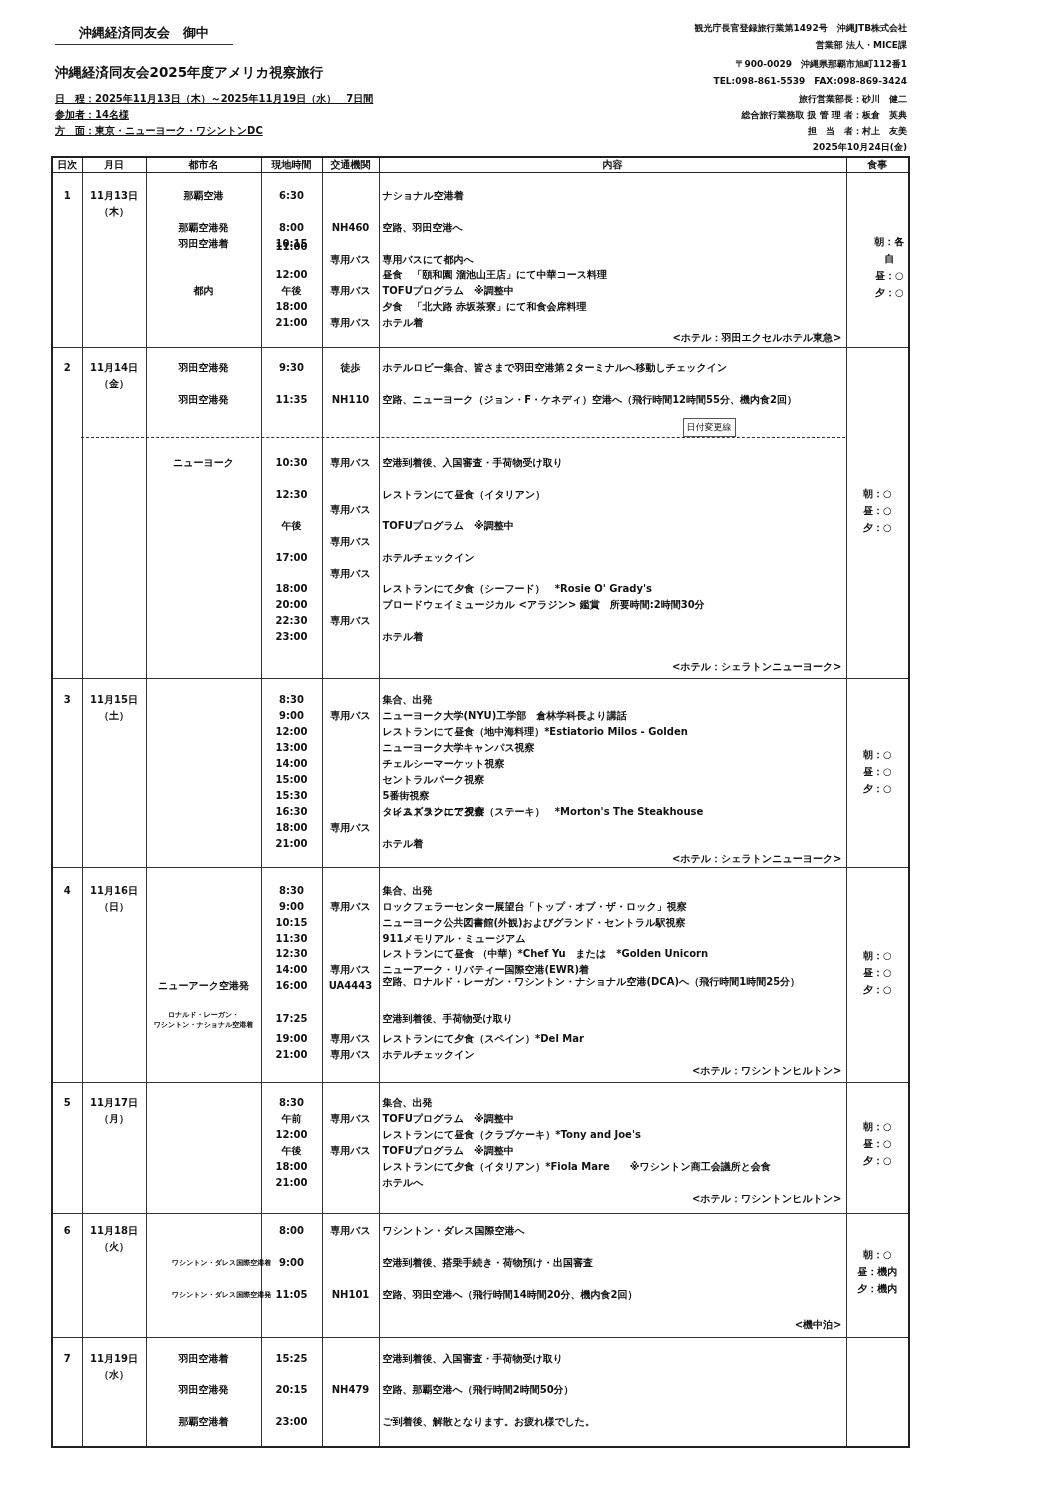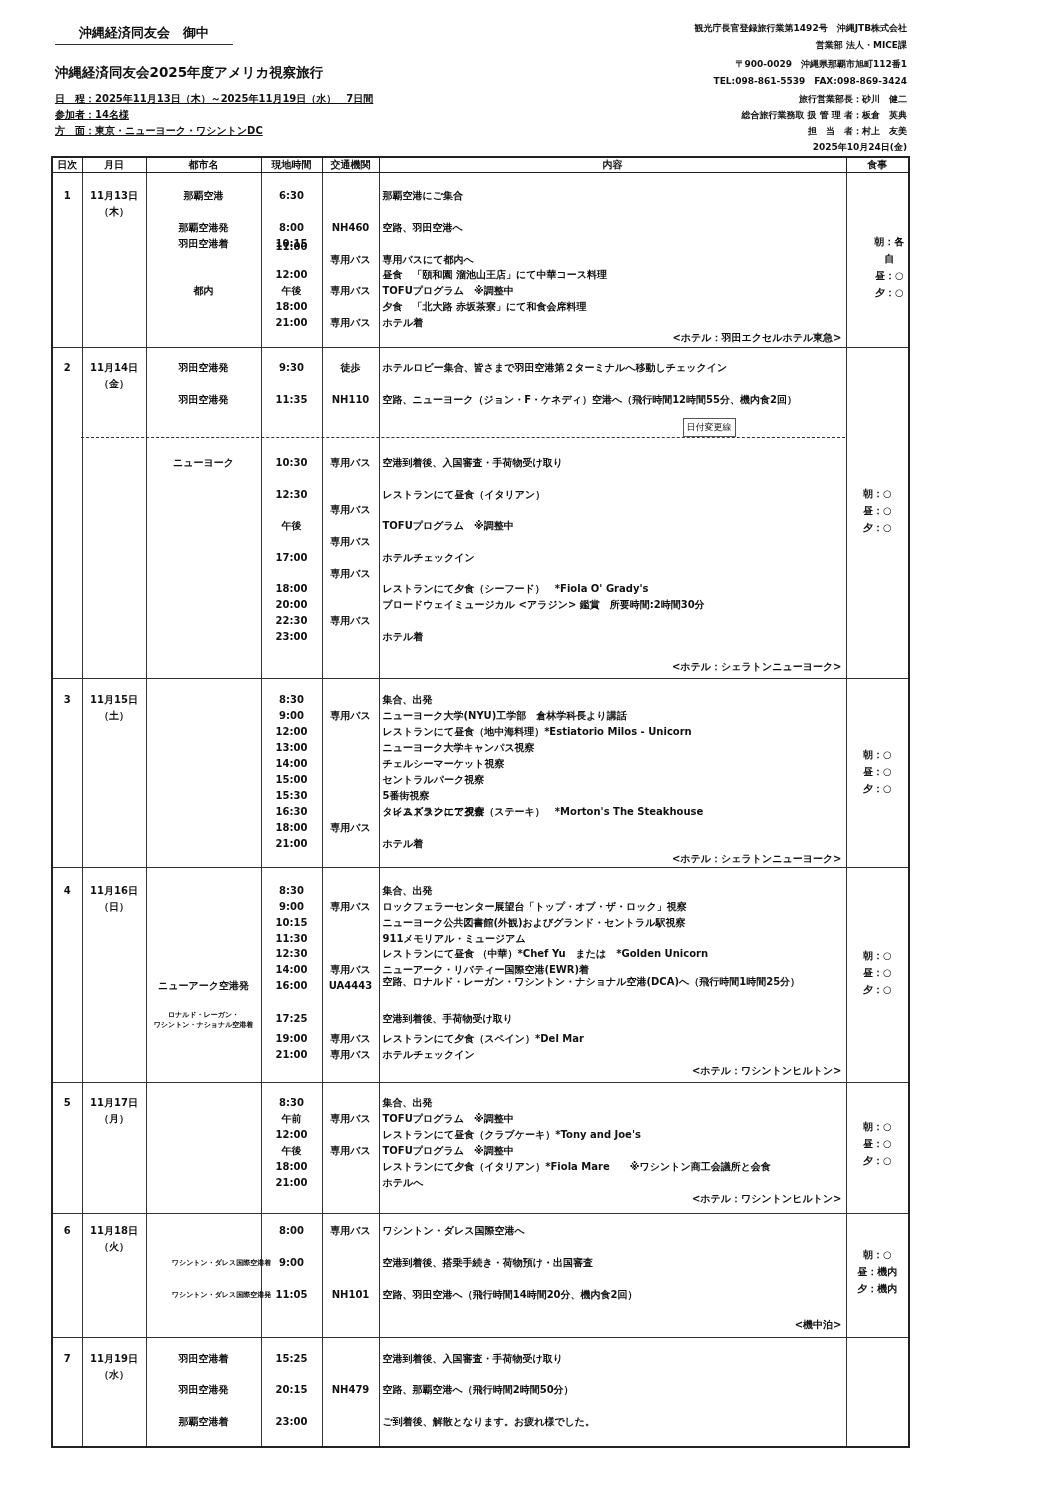--- a/index.html
+++ b/index.html
@@ -98,21 +98,21 @@
       <td>
           <div class="cell-inner" style="height:174px;">
         <div class="ln c" style="top:49px;" data-name="transport">NH460</div>
         <div class="ln c" style="top:81px;" data-name="transport">専用バス</div>
         <div class="ln c" style="top:112px;" data-name="transport">専用バス</div>
         <div class="ln c" style="top:144px;" data-name="transport">専用バス</div>
       </div>
         </td>
       <td>
           <div class="cell-inner" style="height:174px;">
-        <div class="ln l" style="top:17px;" data-name="content">那覇空港にご集合</div>
+        <div class="ln l" style="top:17px;" data-name="content">ナショナル空港着</div>
         <div class="ln l" style="top:49px;" data-name="content">空路、羽田空港へ</div>
         <div class="ln l" style="top:81px;" data-name="content">専用バスにて都内へ</div>
         <div class="ln l" style="top:96px;" data-name="content">昼食　「頤和園 溜池山王店」にて中華コース料理</div>
         <div class="ln l" style="top:112px;" data-name="content">TOFUプログラム　※調整中</div>
         <div class="ln l" style="top:128px;" data-name="content">夕食　「北大路 赤坂茶寮」にて和食会席料理</div>
         <div class="ln l" style="top:144px;" data-name="content">ホテル着</div>
         <div class="ln r" style="top:159px;" data-name="hotel-label">&lt;ホテル：羽田エクセルホテル東急&gt;</div>
       </div>
         </td>
       <td>
@@ -172,21 +172,21 @@
         </td>
       <td>
           <div class="cell-inner" style="height:330px;">
         <div class="ln l" style="top:14px;" data-name="content">ホテルロビー集合、皆さまで羽田空港第２ターミナルへ移動しチェックイン</div>
         <div class="ln l" style="top:46px;" data-name="content">空路、ニューヨーク（ジョン・F・ケネディ）空港へ（飛行時間12時間55分、機内食2回）</div>
         <div class="dateline-box" data-name="date-line-label">日付変更線</div>
         <div class="ln l" style="top:109px;" data-name="content">空港到着後、入国審査・手荷物受け取り</div>
         <div class="ln l" style="top:141px;" data-name="content">レストランにて昼食（イタリアン）</div>
         <div class="ln l" style="top:172px;" data-name="content">TOFUプログラム　※調整中</div>
         <div class="ln l" style="top:204px;" data-name="content">ホテルチェックイン</div>
-        <div class="ln l" style="top:235px;" data-name="content">レストランにて夕食（シーフード）　*Fiola O' Grady's</div>
+        <div class="ln l" style="top:235px;" data-name="content">レストランにて夕食（シーフード）　*Rosie O' Grady's</div>
         <div class="ln l" style="top:251px;" data-name="content">ブロードウェイミュージカル &lt;アラジン&gt; 鑑賞　所要時間:2時間30分</div>
         <div class="ln l" style="top:283px;" data-name="content">ホテル着</div>
         <div class="ln r" style="top:313px;" data-name="hotel-label">&lt;ホテル：シェラトンニューヨーク&gt;</div>
       </div>
         </td>
       <td>
           <div class="cell-inner" style="height:330px;">
         <div class="meals" style="top:137px;">
           <div data-name="meal-breakfast">朝：○</div>
           <div data-name="meal-lunch">昼：○</div>
@@ -228,21 +228,21 @@
       <td>
           <div class="cell-inner" style="height:188px;">
         <div class="ln c" style="top:31px;" data-name="transport">専用バス</div>
         <div class="ln c" style="top:143px;" data-name="transport">専用バス</div>
       </div>
         </td>
       <td>
           <div class="cell-inner" style="height:188px;">
         <div class="ln l" style="top:15px;" data-name="content">集合、出発</div>
         <div class="ln l" style="top:31px;" data-name="content">ニューヨーク大学(NYU)工学部　倉林学科長より講話</div>
-        <div class="ln l" style="top:47px;" data-name="content">レストランにて昼食（地中海料理）*Estiatorio Milos - Unicorn</div>
+        <div class="ln l" style="top:47px;" data-name="content">レストランにて昼食（地中海料理）*Estiatorio Milos - Golden</div>
         <div class="ln l" style="top:63px;" data-name="content">ニューヨーク大学キャンパス視察</div>
         <div class="ln l" style="top:79px;" data-name="content">チェルシーマーケット視察</div>
         <div class="ln l" style="top:95px;" data-name="content">セントラルパーク視察</div>
         <div class="ln l" style="top:111px;" data-name="content">5番街視察</div>
         <div class="ln l" style="top:127px;" data-name="content">タイムズスクエア視察</div>
         <div class="ln l" style="top:127px;margin-left:10px;" data-name="content">レストランにて夕食（ステーキ）　*Morton's The Steakhouse</div>
         <div class="ln l" style="top:159px;" data-name="content">ホテル着</div>
         <div class="ln r" style="top:174px;" data-name="hotel-label">&lt;ホテル：シェラトンニューヨーク&gt;</div>
       </div>
         </td>

